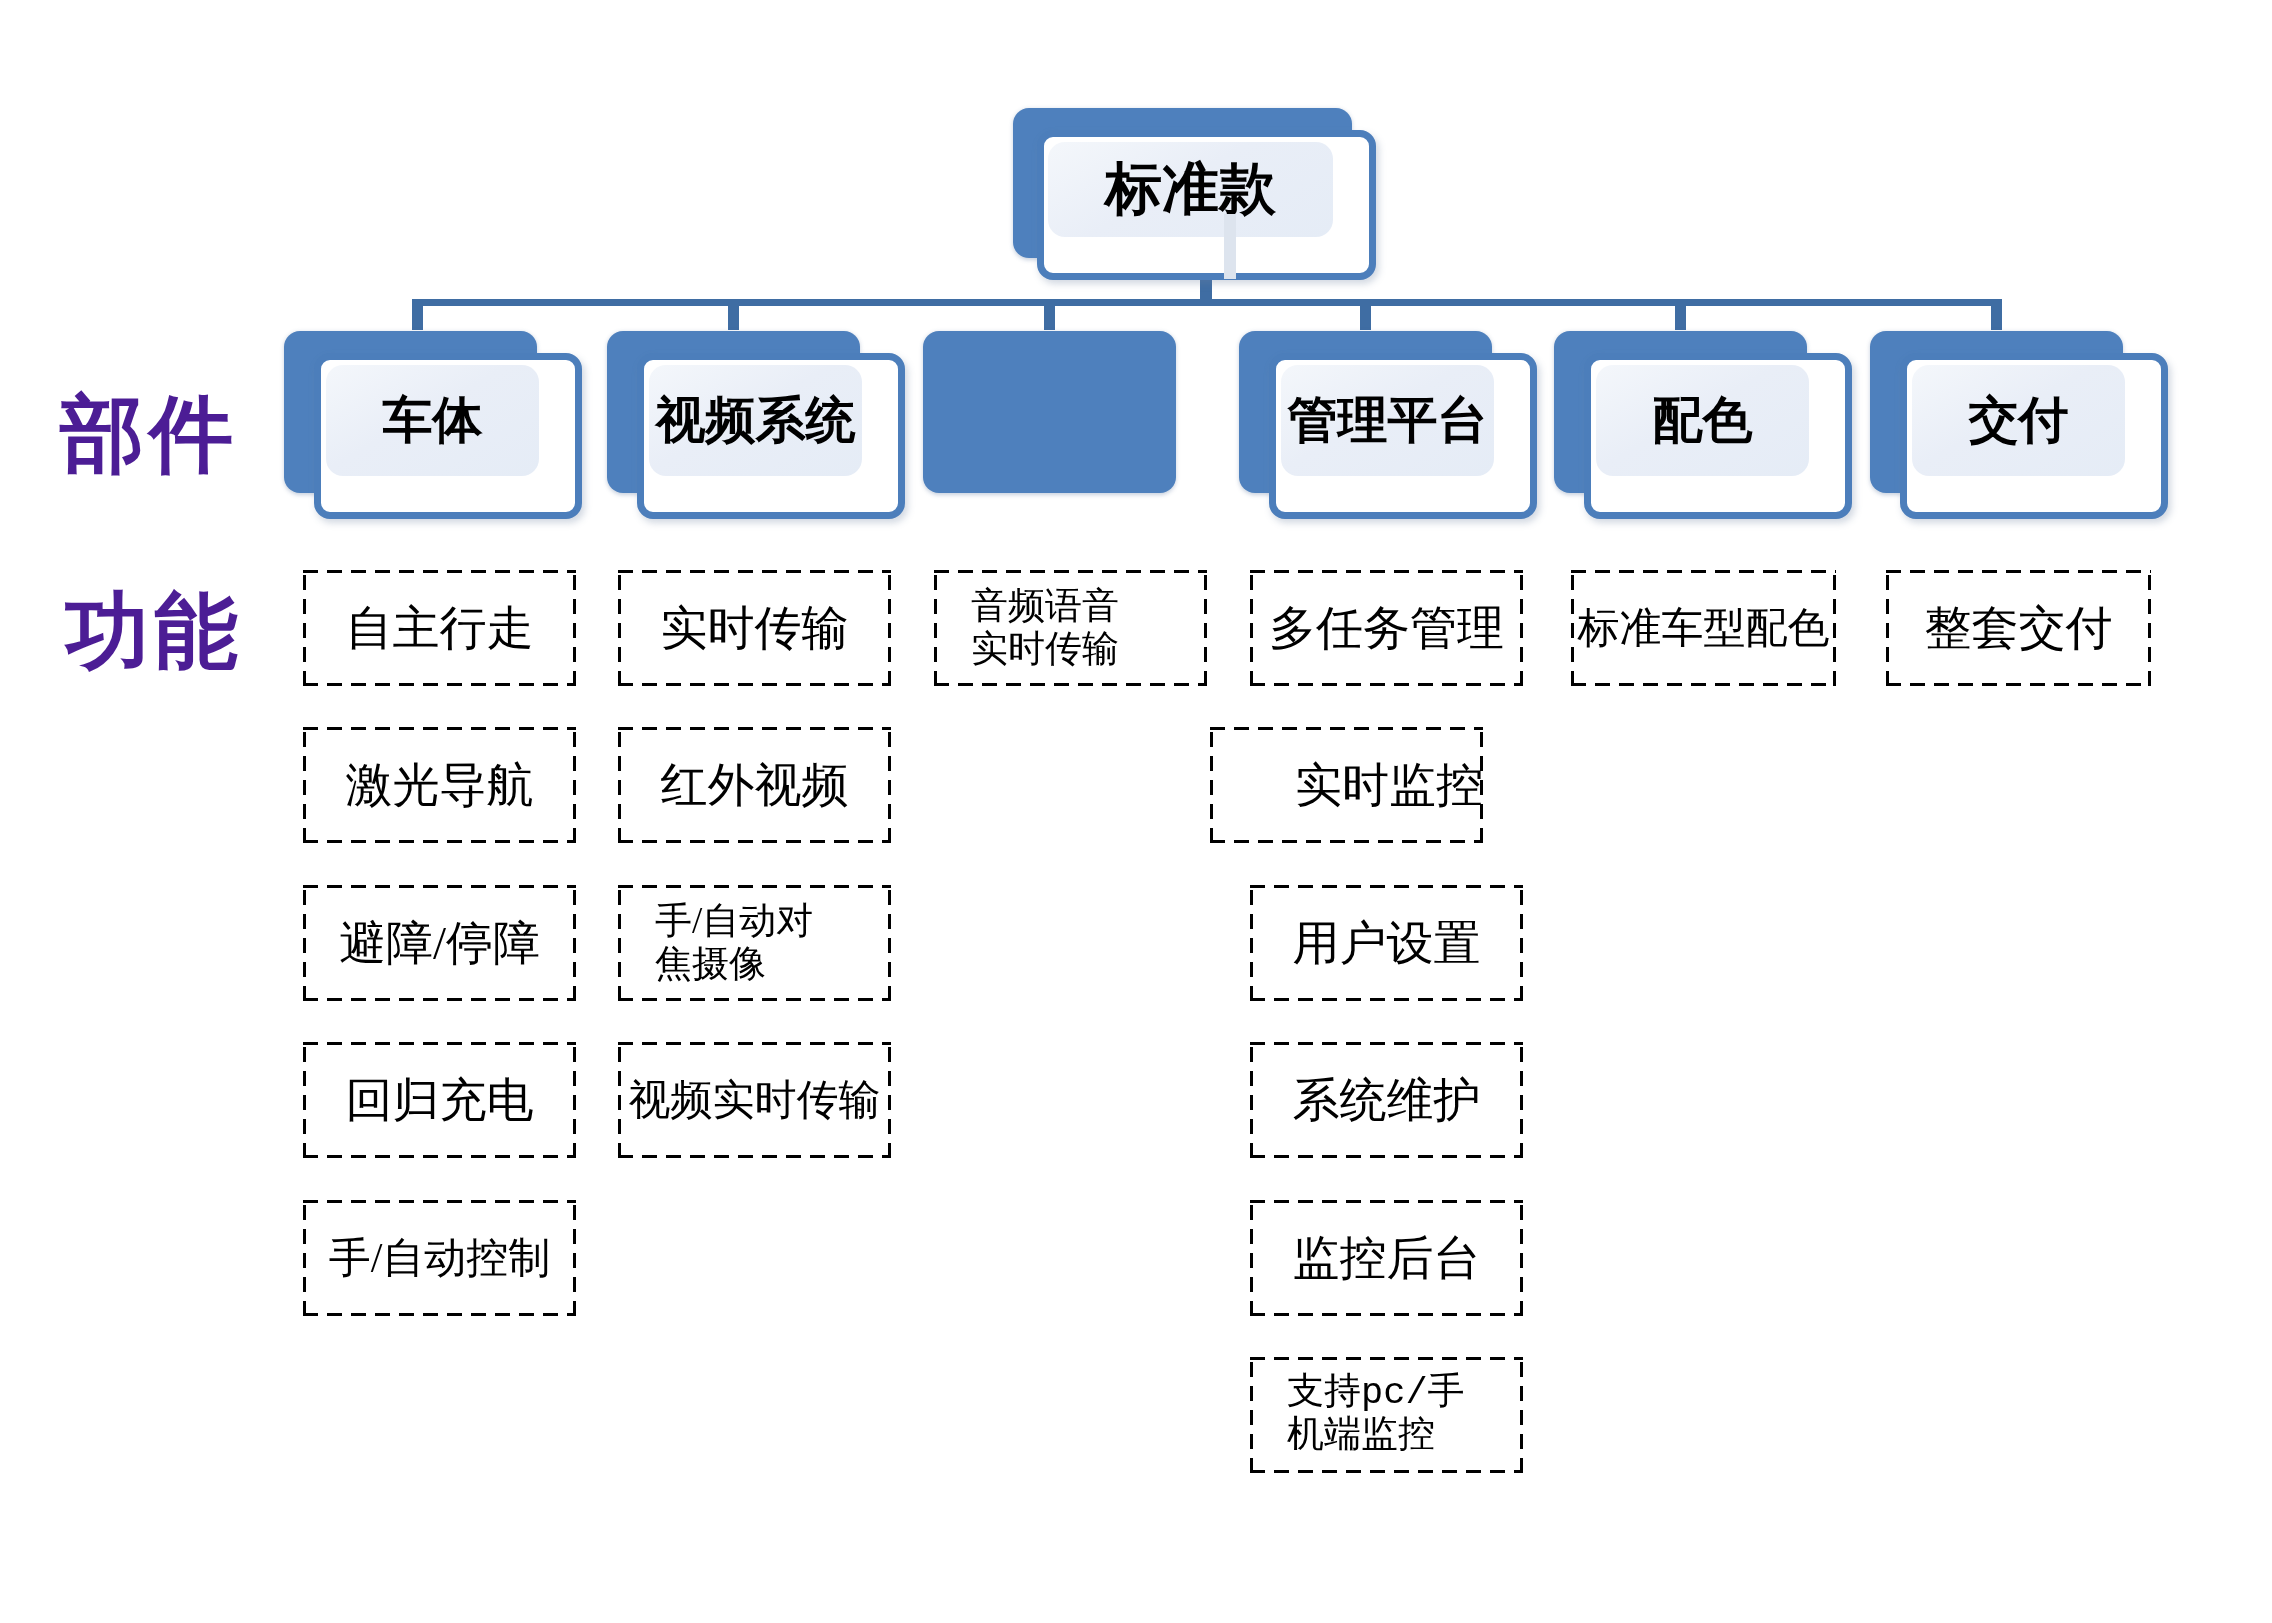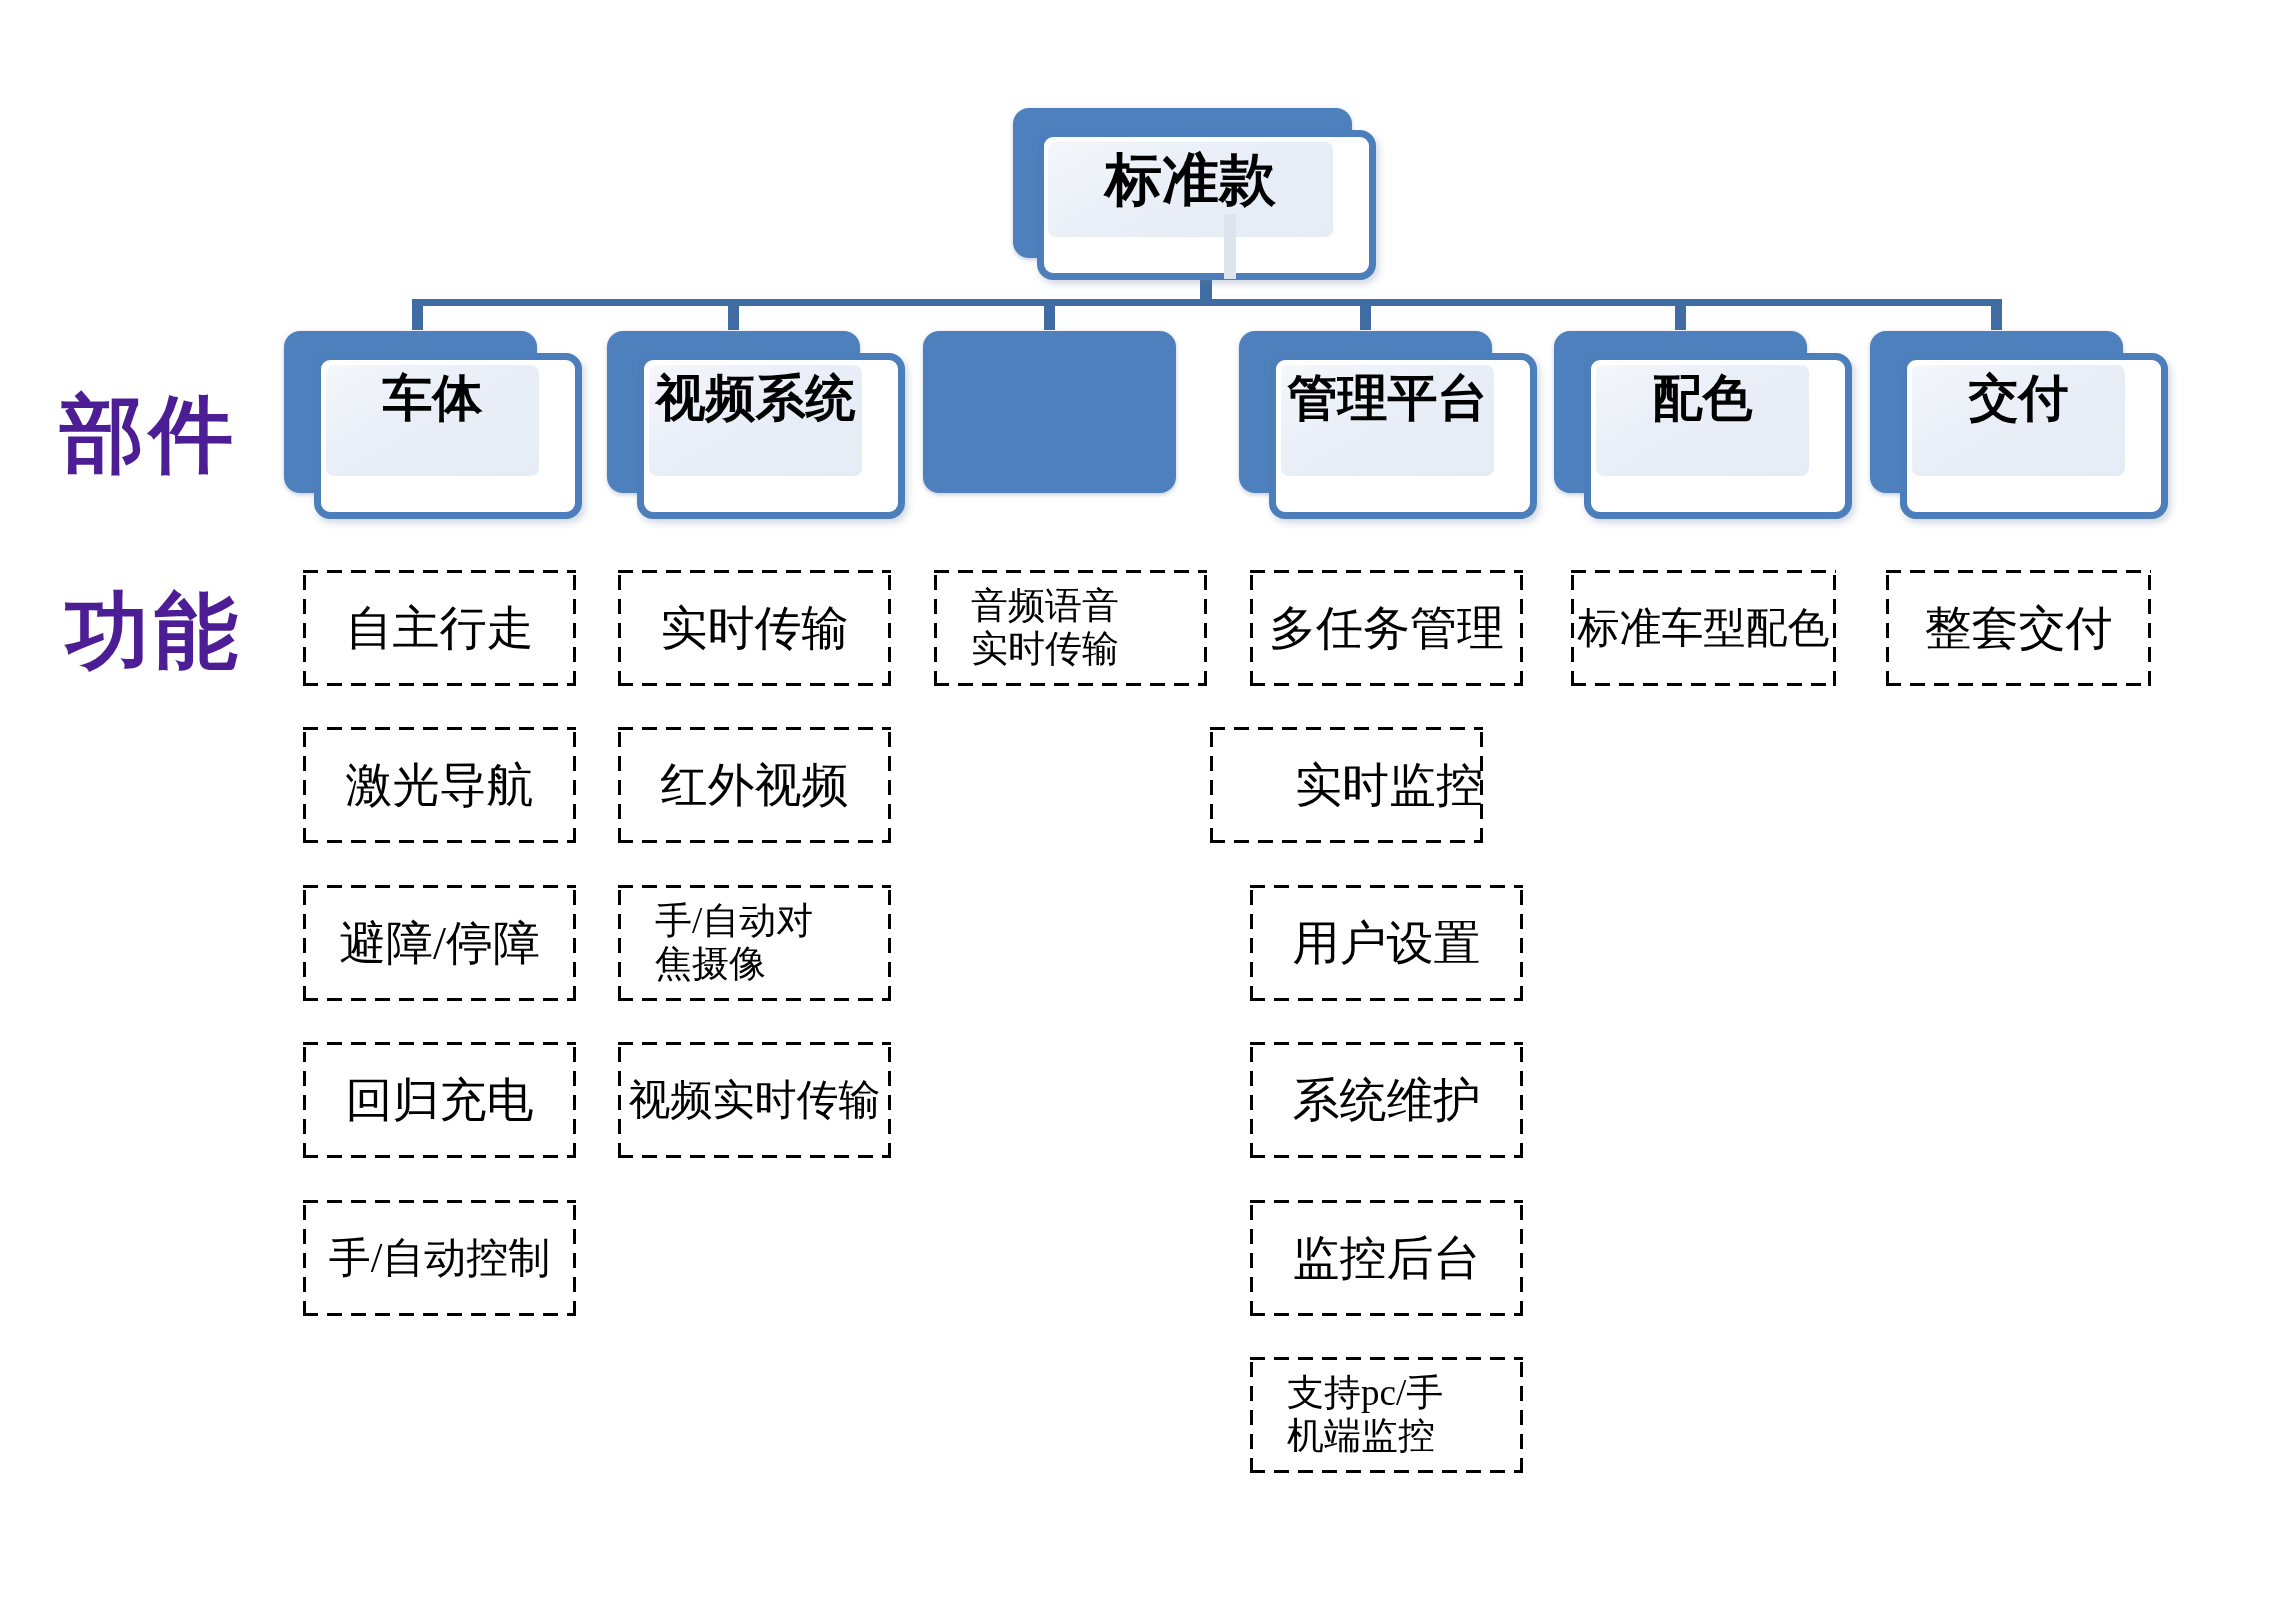--- a/index.html
+++ b/index.html
@@ -13,23 +13,23 @@
   .conn.vline{width:11.4px;}
 
   
   .node{position:absolute;}
   .card-back{position:absolute;background:#4e80bd;border-radius:16px;
              box-shadow:0 1.6px 4px rgba(70,100,145,.30);}
   .card-front{position:absolute;background:#ffffff;border:7.3px solid #4c7ebb;
               border-radius:16px;box-sizing:border-box;
               box-shadow:2.4px 4px 7.3px rgba(110,130,160,.30);}
   .card-inner{position:absolute;left:4.9px;top:4.9px;right:36px;bottom:36px;
-              border-radius:8px;
+              border-radius:17px;
               background:linear-gradient(150deg,#f4f7fb 0%,#e9eef7 45%,#e5ecf6 100%);
-              display:flex;justify-content:center;}
+              display:flex;align-items:center;justify-content:center;}
   .node-label{font-weight:bold;color:#000;white-space:pre-line;text-align:center;}
   .root .node-label{font-size:57px;}
   .branch .node-label{font-size:50px;}
   .conn-stub{position:absolute;background:#dde4ee;}
 
   
   .fbox{position:absolute;box-sizing:border-box;display:flex;align-items:center;
         justify-content:center;background-color:#ffffff;
         background-image:
           repeating-linear-gradient(90deg,#000 0 14.6px,transparent 14.6px 24px),
@@ -146,21 +146,21 @@
       </div>
       <div class="fbox" style="left: 1250px; top: 885px; width: 273px; height: 116px;">
         <span class="function-label">用户设置</span>
       </div>
       <div class="fbox" style="left: 1250px; top: 1042px; width: 273px; height: 116px;">
         <span class="function-label">系统维护</span>
       </div>
       <div class="fbox" style="left: 1250px; top: 1200px; width: 273px; height: 116px;">
         <span class="function-label">监控后台</span>
       </div>
-      <div class="fbox multiline" style="left: 1250px; top: 1357px; width: 273px; height: 116px;">
+      <div class="fbox multiline" style="left: 1250px; top: 1357px; width: 273px; height: 116px; font-family: Liberation Mono, monospace;">
         <span class="function-label">支持pc/手
 机端监控</span>
       </div>
       <div class="node branch" style="left: 1554px; top: 331px; width: 298px; height: 188px;">
         <div class="card-back" style="left:0;top:0;width:253px;height:162px;"></div>
      <div class="card-front" style="left:30px;top:22px;width:268px;height:166px;">
        <div class="card-inner">
          <span class="node-label">配色</span>
        </div>
      </div>

